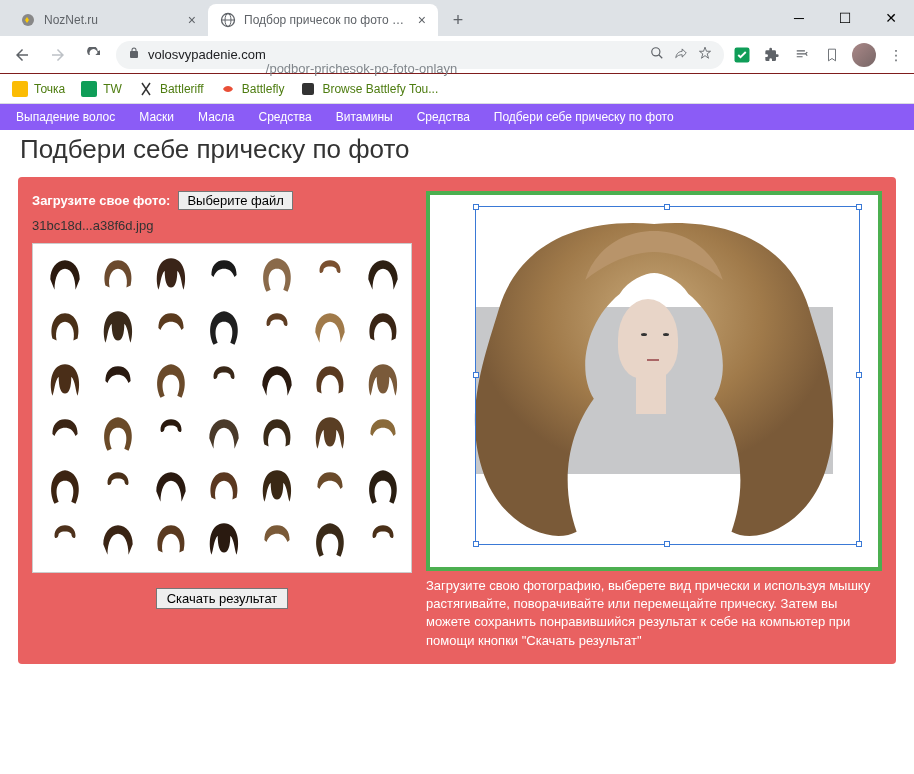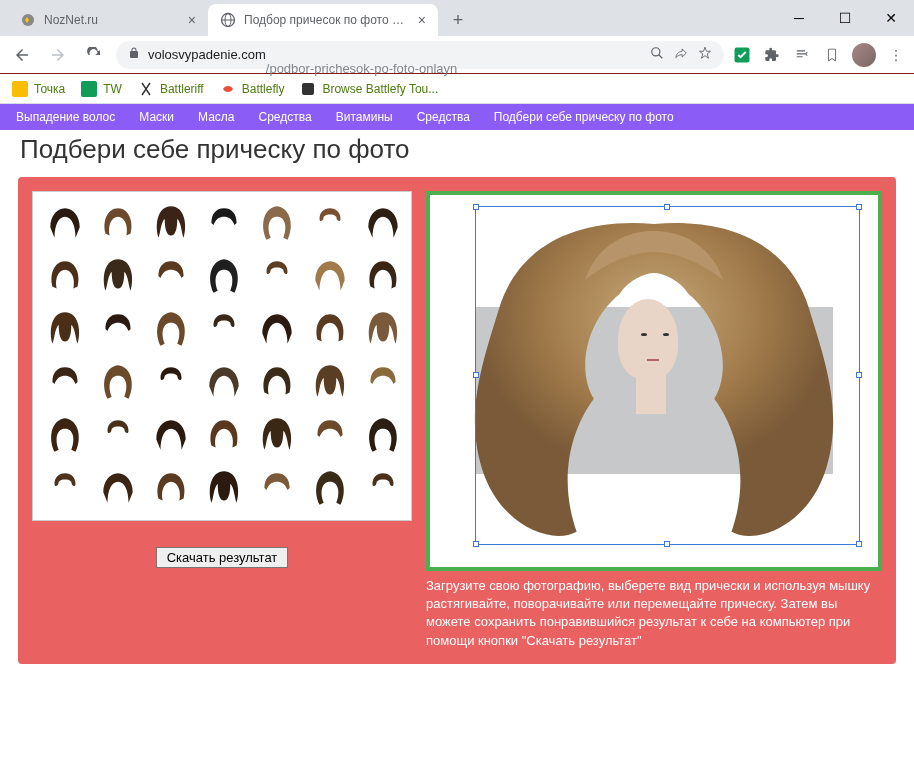--- a/index.html
+++ b/index.html
@@ -44,21 +44,21 @@
 .redbox { margin: 0 18px 18px; background: #e96161; border-radius: 4px; padding: 14px; display: flex; gap: 14px; align-items: flex-start; }
 .leftcol { flex: 1; }
 .upload-row { color: #fff; font-size: 13px; display: flex; align-items: center; gap: 8px; margin-bottom: 10px; flex-wrap: wrap; }
 .file-btn { background: #efefef; border: 1px solid #767676; padding: 1px 8px; font-size: 13px; color: #000; cursor: pointer; }
 .filename { font-size: 13px; color: #333; }
 .gender-row { color: #fff; font-size: 13px; display: flex; align-items: center; gap: 4px; margin-bottom: 6px; }
 .gender-row input { margin: 0 2px 0 6px; }
 .gender-row label { font-weight: bold; }
 .hair-grid { background: #fff; border: 1px solid #ccc; padding: 6px 2px 6px 6px; height: 330px; overflow-y: scroll; display: grid; grid-template-columns: repeat(7, 1fr); gap: 2px; }
 .hair-item { width: 100%; height: 50px; display: flex; align-items: center; justify-content: center; cursor: pointer; }
-.dl-btn { display: block; margin: 26px auto 0; background: #efefef; border: 1px solid #767676; padding: 2px 10px; font-size: 13px; cursor: pointer; }
+.dl-btn { display: block; margin: 15px auto 0; background: #efefef; border: 1px solid #767676; padding: 2px 10px; font-size: 13px; cursor: pointer; }
 
 .rightcol { width: 456px; }
 .preview-frame { border: 4px solid #4caf50; background: #fff; height: 380px; position: relative; overflow: hidden; }
 .photo-bg { position: absolute; left: 10%; top: 30%; width: 80%; height: 45%; background: #c7c8ca; }
 .face { position: absolute; left: 42%; top: 28%; width: 60px; height: 80px; background: #e8d5c8; border-radius: 50% 50% 40% 40%; }
 .neck { position: absolute; left: 46%; top: 48%; width: 30px; height: 40px; background: #e8d5c8; }
 .eye { position: absolute; width: 6px; height: 3px; background: #333; border-radius: 50%; }
 .eye.l { left: 47%; top: 37%; }
 .eye.r { left: 52%; top: 37%; }
 .mouth { position: absolute; left: 48.5%; top: 44%; width: 12px; height: 2px; background: #a66; }
@@ -214,20 +214,25 @@
     <a>Средства</a>
     <a>Витамины</a>
     <a>Средства</a>
     <a>Подбери себе прическу по фото</a>
   </div>
 
   <h1 class="page-title">Подбери себе прическу по фото</h1>
 
   <div class="redbox">
     <div class="leftcol">
+      <div class="upload-row">
+        <span style="font-weight:bold">Загрузите свое фото:</span>
+        <button class="file-btn">Выберите файл</button>
+        <span class="filename">31bc18d...a38f6d.jpg</span>
+      </div>
       <div class="hair-grid" id="hairgrid">
           <div class="hair-item">
             <svg class="hshape" width="48" height="42" viewBox="0 0 40 40">
               <path d="M20 6C12 6 6 14 6 24L10 34C10 22 14 14 20 14C26 14 30 22 30 34L34 24C34 14 28 6 20 6Z" fill="#2b1a0f"></path>
             </svg>
           </div>
           <div class="hair-item">
             <svg class="hshape" width="48" height="42" viewBox="0 0 40 40">
               <path d="M20 6C10 6 5 18 8 30L12 32C10 22 14 14 20 14C26 14 30 22 28 32L32 30C35 18 30 6 20 6Z" fill="#6b4a2e"></path>
             </svg>

